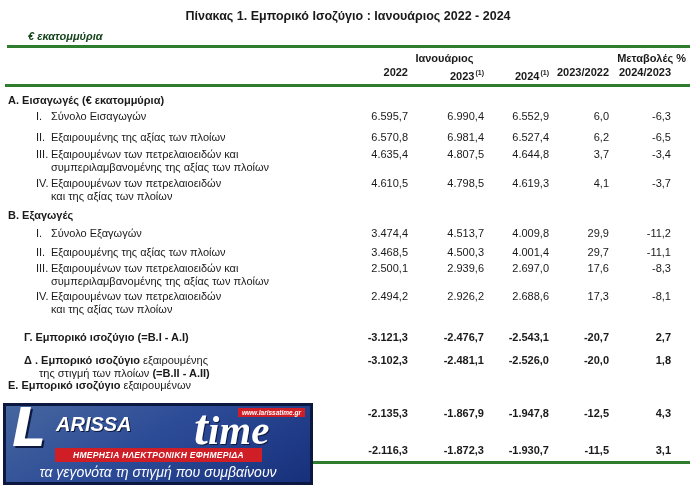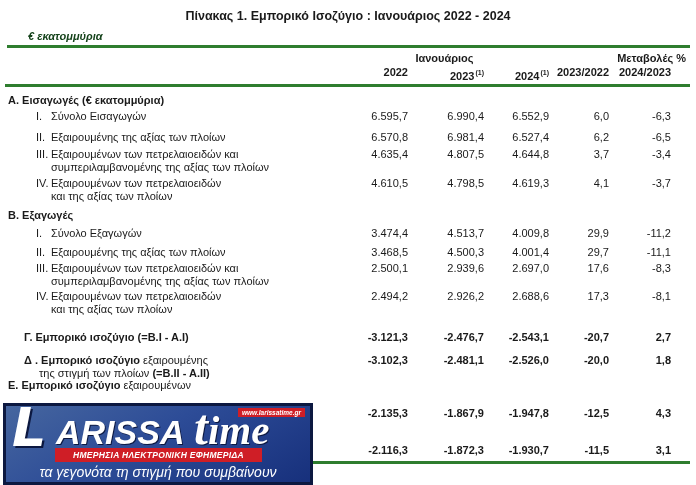--- a/index.html
+++ b/index.html
@@ -25,21 +25,21 @@
   .bold{font-weight:bold;}
   .sup{font-size:7px;vertical-align:5px;font-weight:bold;margin-left:1px;}
   .yhead{font-weight:bold;}
   
   .logo{position:absolute;left:3px;top:403px;width:310px;height:82px;box-sizing:border-box;
         border:3px solid #0c1840;z-index:5;overflow:hidden;
         background:linear-gradient(150deg,#46669f 0%,#2d4c97 45%,#17307c 100%);}
   .logo>div,.logo>span{position:absolute;}
   .logo-L{left:6px;top:-10px;font-family:"DejaVu Sans",sans-serif;font-style:italic;font-weight:bold;
           font-size:54px;color:#ffffff;text-shadow:2px 2px 0 #0c1840;}
-  .logo-arissa{left:50px;top:7px;font-style:italic;font-weight:bold;font-size:34px;color:#ffffff;
+  .logo-arissa{left:50px;top:7px;font-style:italic;font-weight:bold;font-size:20px;color:#ffffff;
                letter-spacing:0px;text-shadow:1px 1px 0 #0c1840;}
   .logo-time{left:188px;top:-8px;font-family:"Liberation Serif","DejaVu Serif",serif;
              font-style:italic;font-weight:bold;font-size:41px;color:#ffffff;text-shadow:1px 1px 0 #0c1840;}
   .logo-t{font-size:50px;}
   .logo-site{right:5px;top:2px;background:#cf1e26;color:#fff;font-style:italic;font-weight:bold;
              font-size:6.5px;padding:1px 4px;}
   .logo-strip{left:49px;top:42px;background:#cf1e26;color:#fff;font-style:italic;font-weight:bold;
               font-size:8.5px;padding:2px 18px;letter-spacing:0.3px;}
   .logo-tagline{left:0;top:58px;width:100%;text-align:center;color:#ffffff;font-style:italic;
                 font-size:14px;}

